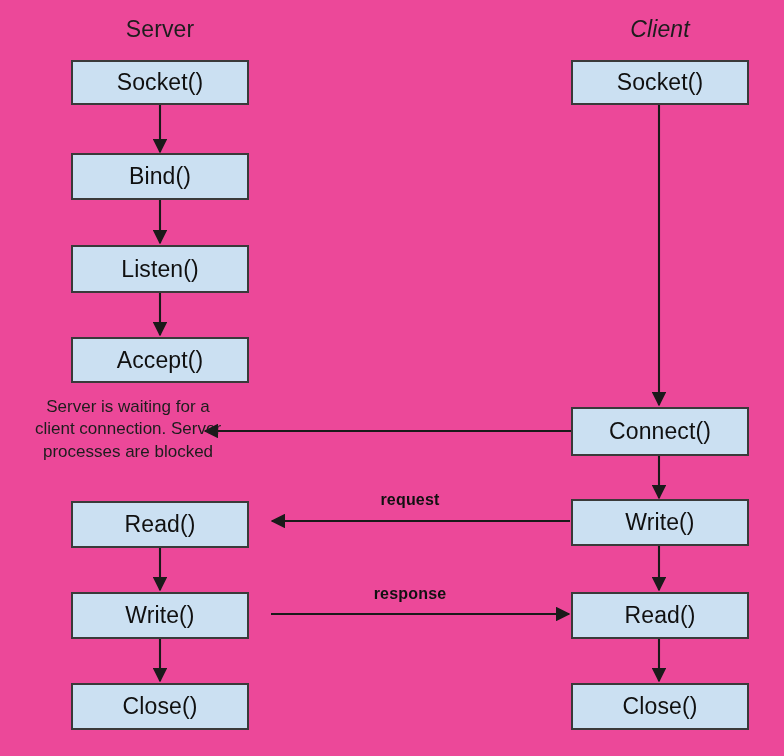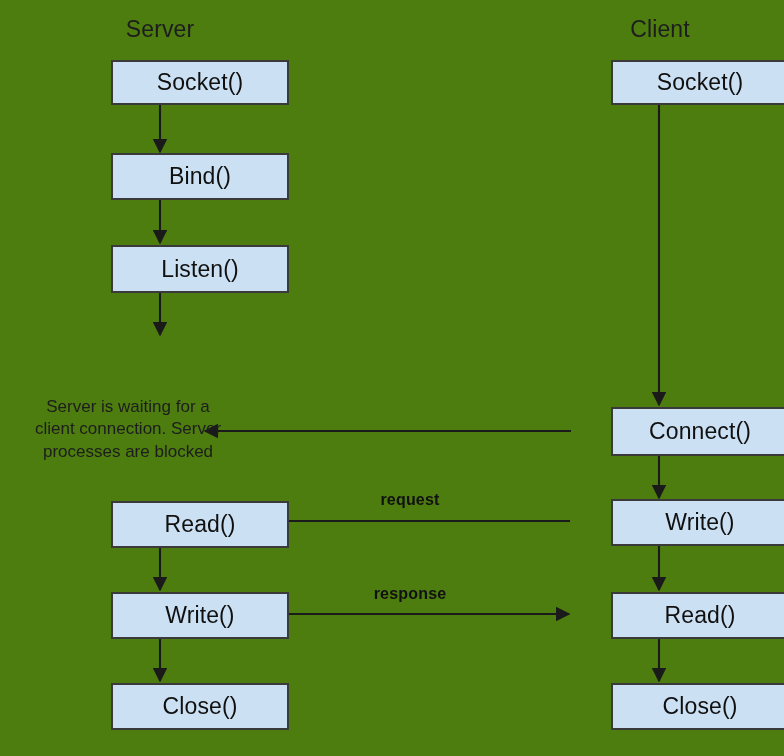--- a/index.html
+++ b/index.html
@@ -7,21 +7,21 @@
     padding: 0;
     background: #ffffff;
   }
   body {
     font-family: "Liberation Sans", sans-serif;
   }
   #canvas {
     position: relative;
     width: 784px;
     height: 756px;
-    background: #4d7c0f;
+    background: #ec4899;
     overflow: hidden;
   }
   #edges {
     position: absolute;
     left: 0;
     top: 0;
     width: 784px;
     height: 756px;
     pointer-events: none;
   }
@@ -38,21 +38,20 @@
     box-sizing: border-box;
     background: #cbe0f2;
     border: 2px solid #3a3a3a;
     display: flex;
     align-items: center;
     justify-content: center;
     font-size: 23px;
     color: #101010;
     line-height: 1;
     letter-spacing: 0.1px;
-    margin-left: 40px;
   }
   .note {
     position: absolute;
     font-size: 17px;
     color: #1d1d1d;
     text-align: center;
     line-height: 1.32;
   }
   .edge-label {
     position: absolute;
@@ -89,25 +88,26 @@
       <line x1="659" y1="546" x2="659" y2="590"></line>
       <line x1="659" y1="639" x2="659" y2="681"></line>
 
       <line x1="571" y1="431" x2="205" y2="431"></line>
       <line x1="570" y1="521" x2="272" y2="521"></line>
       <line x1="271" y1="614" x2="569" y2="614"></line>
     </g>
   </svg>
 
   <div class="col-title" style="left:71px; top:16px; width:178px;">Server</div>
-  <div class="col-title" style="left:571px; top:16px; width:178px;">Client</div>
+  <div class="col-title" style="left:571px; top:16px; width:178px;font-style:italic;">Client</div>
 
   <div class="node" style="left:71px; top:60px; width:178px; height:45px;">Socket()</div>
   <div class="node" style="left:71px; top:245px; width:178px; height:48px;">Listen()</div>
   <div class="node" style="left:71px; top:153px; width:178px; height:47px;">Bind()</div>
+  <div class="node" style="left:71px; top:337px; width:178px; height:46px;">Accept()</div>
   <div class="node" style="left:71px; top:501px; width:178px; height:47px;">Read()</div>
   <div class="node" style="left:71px; top:592px; width:178px; height:47px;">Write()</div>
   <div class="node" style="left:71px; top:683px; width:178px; height:47px;">Close()</div>
 
   <div class="node" style="left:571px; top:60px; width:178px; height:45px;">Socket()</div>
   <div class="node" style="left:571px; top:407px; width:178px; height:49px;text-align:right;">Connect()</div>
   <div class="node" style="left:571px; top:499px; width:178px; height:47px;">Write()</div>
   <div class="node" style="left:571px; top:592px; width:178px; height:47px;">Read()</div>
   <div class="node" style="left:571px; top:683px; width:178px; height:47px;">Close()</div>
 

